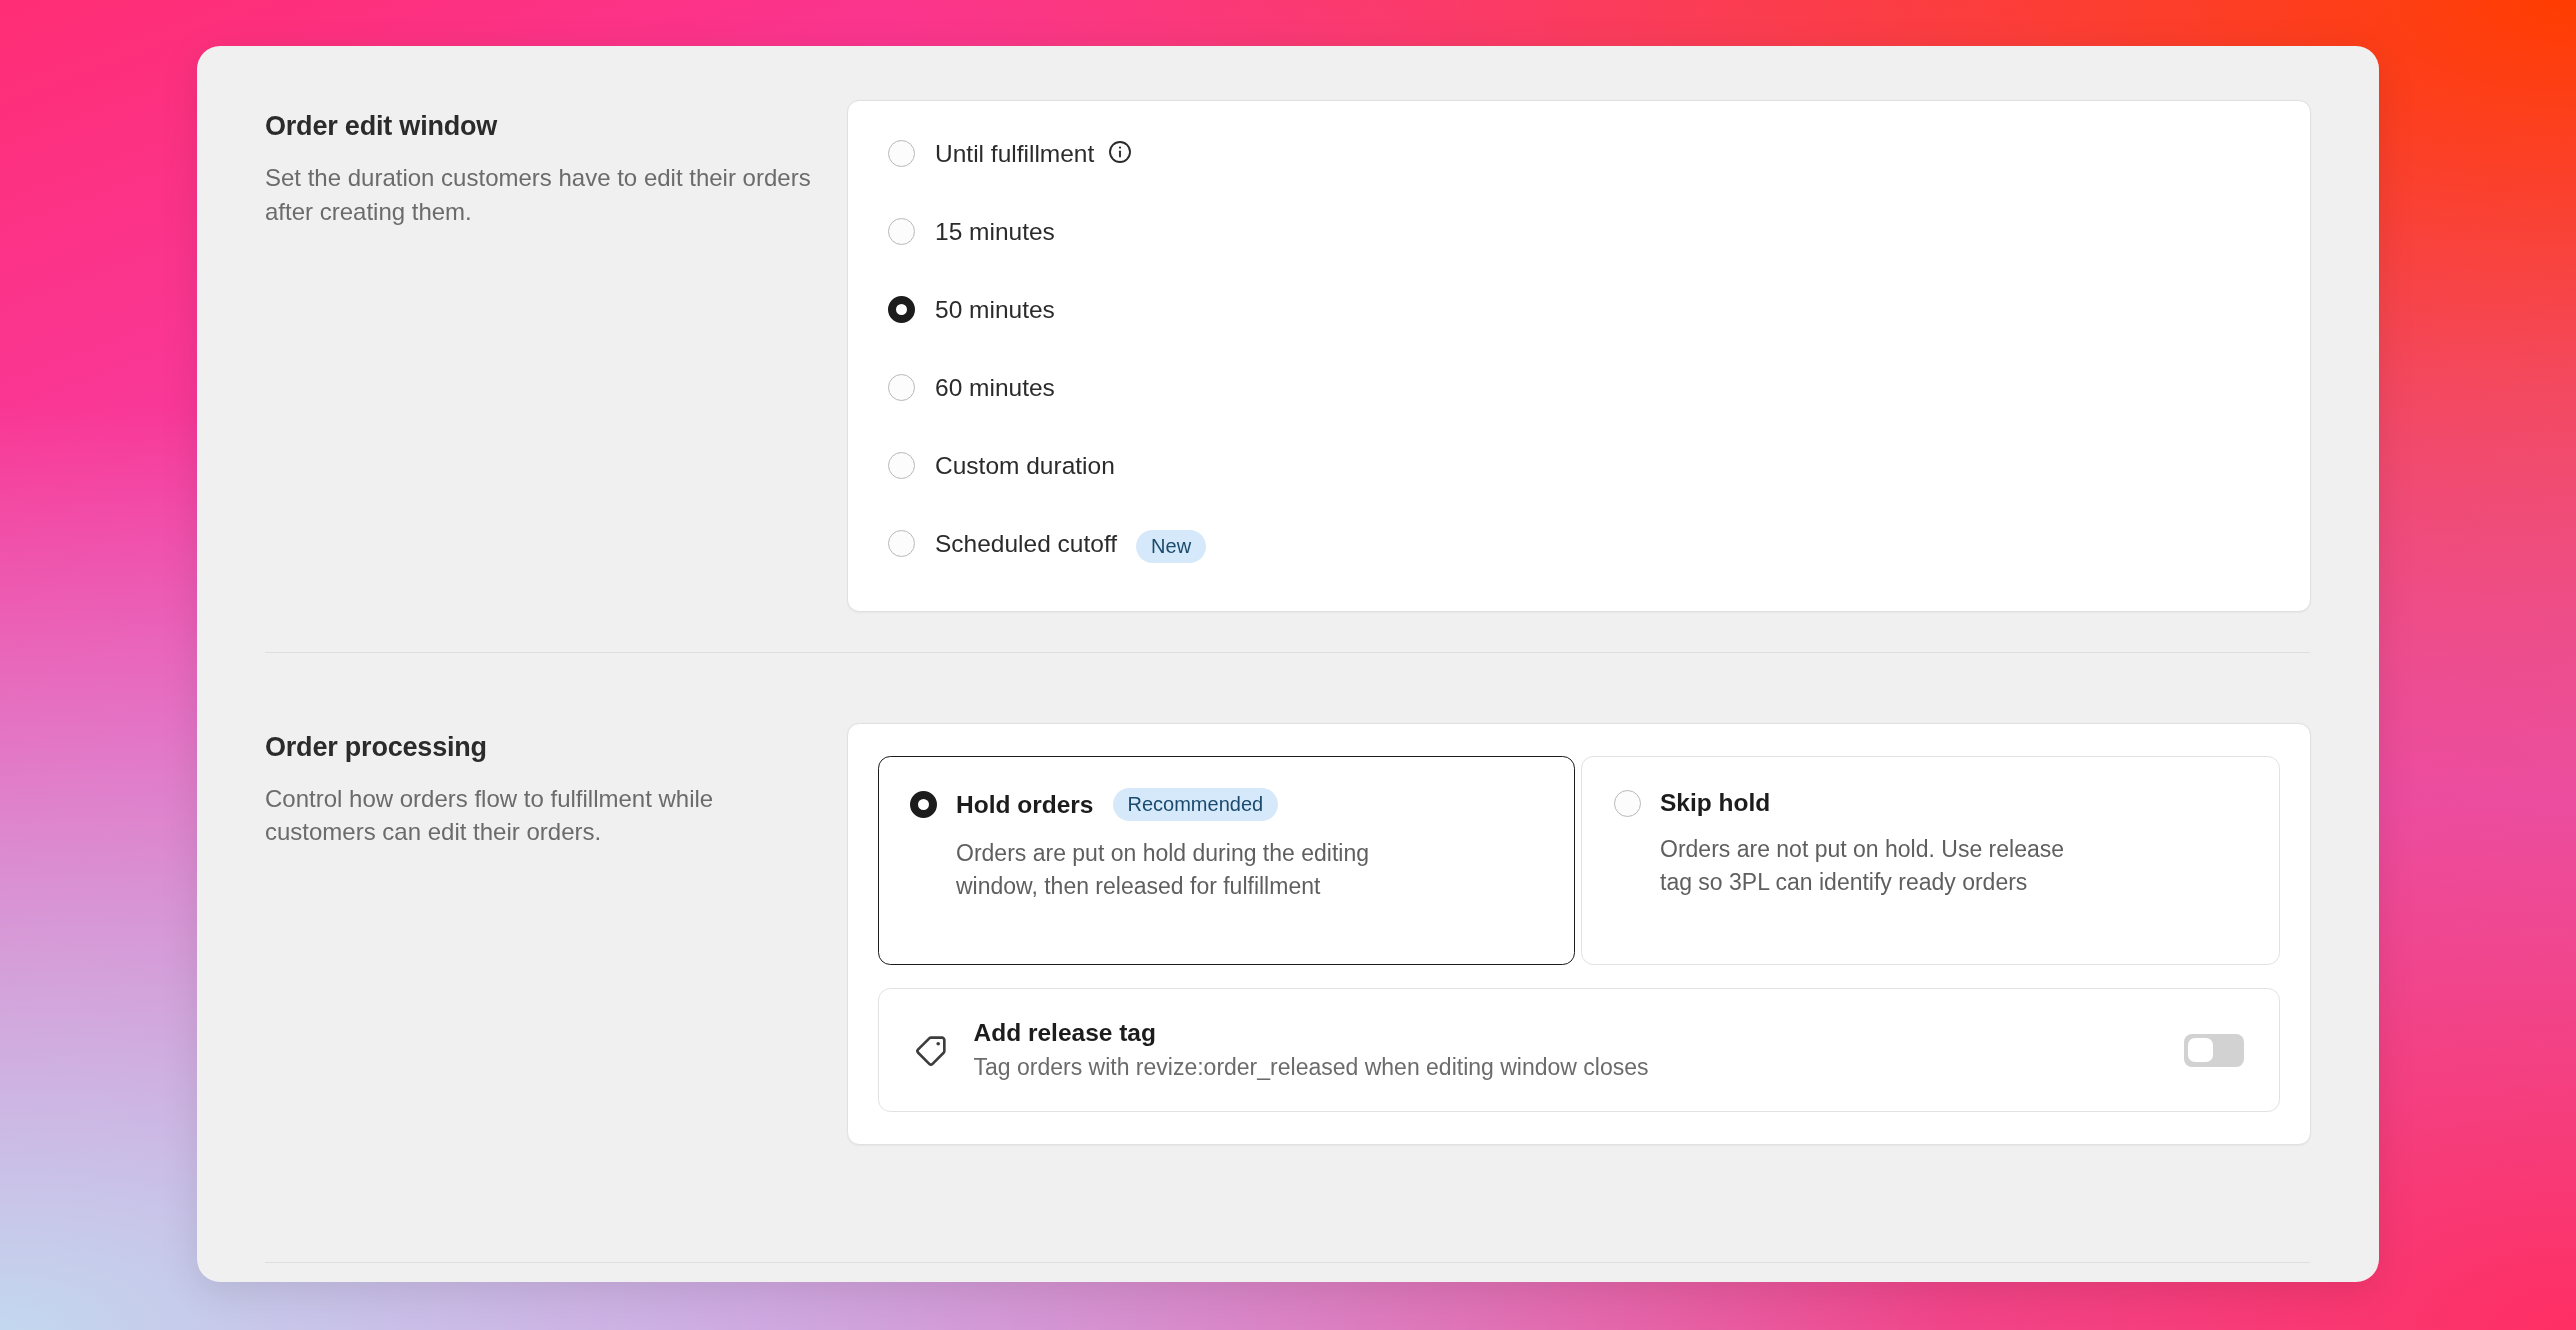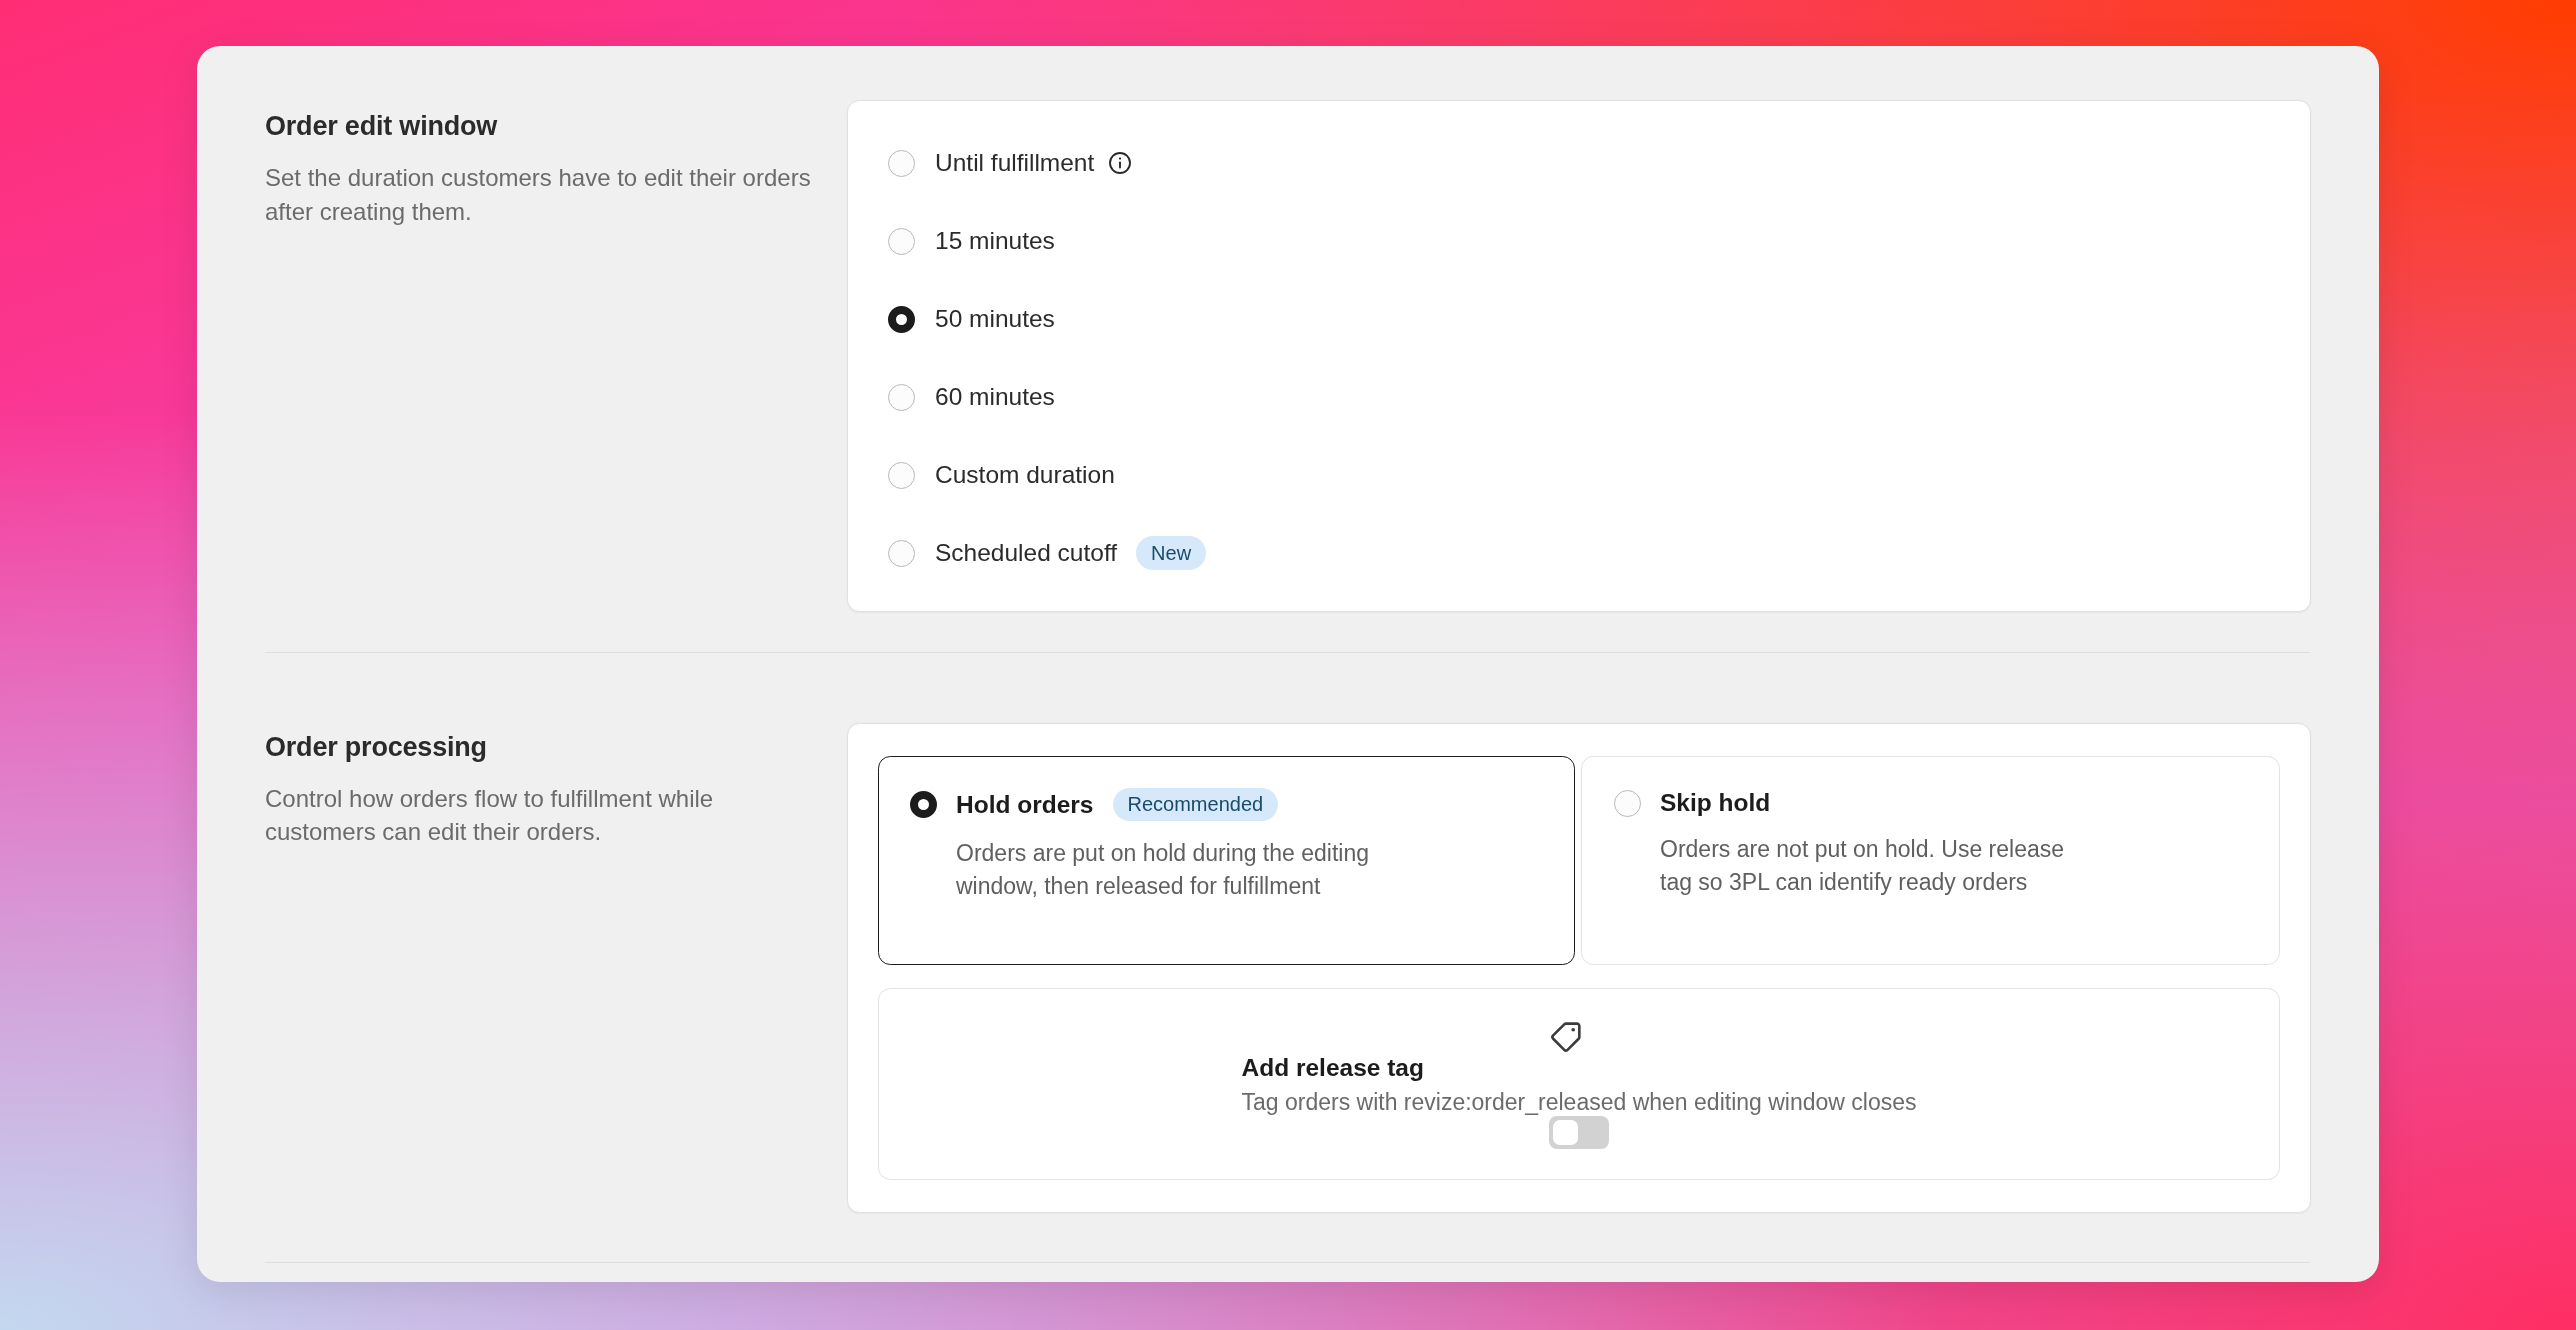--- a/index.html
+++ b/index.html
@@ -90,21 +90,21 @@
     box-shadow: 0 0.9px 1.8px rgba(0,0,0,0.045);
     box-sizing: border-box;
   }
 
   .radio-card {
     padding: 39px 40px 35px 40px;
   }
 
   .radio-row {
     display: flex;
-    align-items: center;
+    align-items: flex-start;
     height: 46px;
     margin-bottom: 32px;
   }
   .radio-row:last-child { margin-bottom: 0; }
 
   .radio-dot {
     width: 27px;
     height: 27px;
     border-radius: 50%;
     border: 1.8px solid #b8b8b8;
@@ -195,21 +195,20 @@
 
   .tag-row {
     margin-top: 23px;
     border: 0.9px solid #e2e2e2;
     border-radius: 12.3px;
     background: #ffffff;
     padding: 30px 35px 30px 35px;
     display: flex;
     align-items: center;
     box-sizing: border-box;
-    flex-direction: column;
   }
 
   .tag-icon {
     width: 35px;
     height: 35px;
     flex: 0 0 auto;
     line-height: 0;
     margin-right: 24.5px;
   }
 

